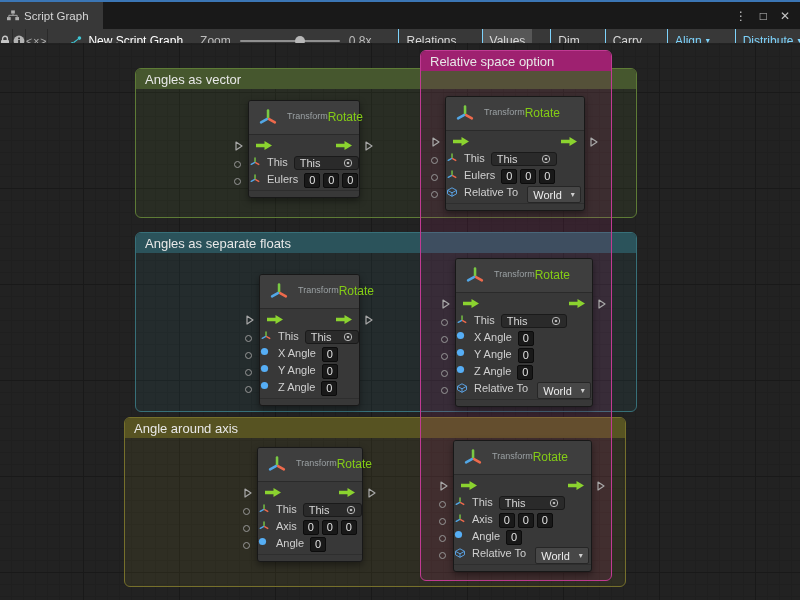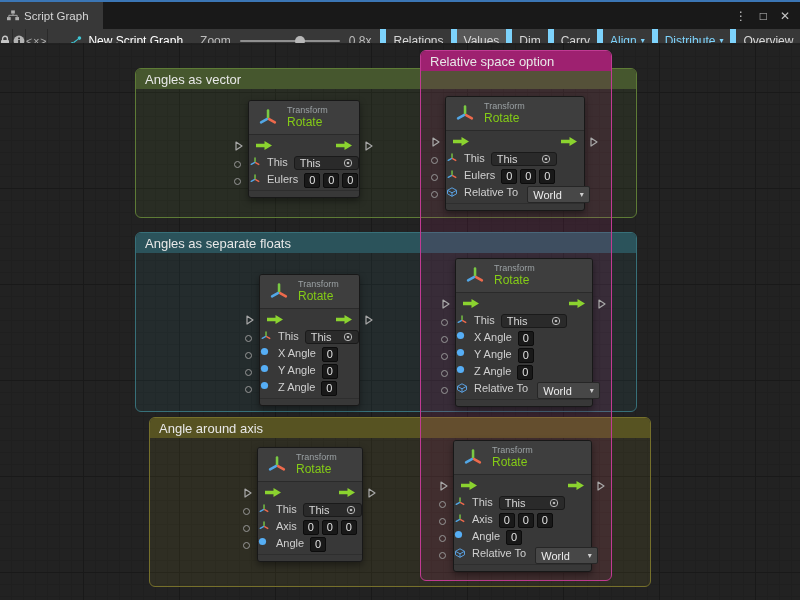--- a/index.html
+++ b/index.html
@@ -18,21 +18,21 @@
   .toolbar{height:24px;background:#383838;display:flex;align-items:stretch;border-bottom:1px solid #1b1b1b;font-size:12px;color:#d8d8d8;overflow:hidden;white-space:nowrap;}
   .tseg{display:flex;align-items:center;justify-content:center;border-right:1px solid #2a2a2a;}
   .tseg.w1{width:27px}.tseg.w2{width:34px}.tseg.w3{width:50px}
   .code-glyph{color:#b4b4b4;font-size:10.5px;letter-spacing:1px;}
   .graphname{display:flex;align-items:center;gap:6px;margin-left:22px;color:#ffffff;}
   .zoomwrap{display:flex;align-items:center;gap:9px;margin-left:17px;}
   .zlabel,.zval{color:#bdbdbd;}
   .ztrack{position:relative;width:100px;height:2px;background:#8f8f8f;border-radius:1px;}
   .zhandle{position:absolute;top:50%;transform:translate(-50%,-50%);width:10px;height:10px;border-radius:50%;background:#b8b8b8;}
   .tbtns{display:flex;align-items:stretch;margin-left:9px;}
-  .tbtn{display:flex;align-items:center;gap:4px;padding:0 7px;border-left:6px solid #7dd3fc;}
+  .tbtn{display:flex;align-items:center;gap:4px;padding:0 7px;border-left:1px solid #7dd3fc;margin-left:18px;}
   .tbtn:last-child{border-right:1px solid #242424;}
   .tbtn.selected{background:#575757;}
   .tbtn.disabled{color:#7dd3fc;align-items:center;}
   .tbtn .chev{font-size:8px;line-height:1;}
   
   .canvas{
     position:absolute;left:0;right:0;top:43px;bottom:0;
     background-color:#222;
     background-image:
       linear-gradient(#191919 1px,transparent 1px),
@@ -40,32 +40,32 @@
       linear-gradient(#1f1f1f 1px,transparent 1px),
       linear-gradient(90deg,#1f1f1f 1px,transparent 1px);
     background-size:96px 96px,96px 96px,12px 12px,12px 12px;
     background-position:0 49px,83px 0,0 1px,11px 0;
   }
   .group{position:absolute;border-radius:6px;border:1px solid;box-sizing:border-box;}
   .group-header{height:20px;display:flex;align-items:center;padding:0 9px;border-radius:5px 5px 0 0;font-size:13px;color:#e8e8e8;overflow:hidden;white-space:nowrap;text-align:center;}
   
   .node{position:absolute;background:#383838;border:1px solid #181818;border-radius:3px;box-shadow:0 3px 7px rgba(0,0,0,.4);z-index:3;box-sizing:border-box;}
   .node-header{display:flex;align-items:center;gap:8px;padding:0 8px;background:#3e3e3e;border-bottom:1px solid #2a2a2a;border-radius:2px 2px 0 0;height:34px;box-sizing:border-box;}
-  .node-titles{display:flex;flex-direction:column;line-height:1.15;}
+  .node-titles{display:flex;flex-direction:row;line-height:1.15;}
   .node-sub{font-size:9px;color:#9aa0a3;}
   .node-title{font-size:12px;color:#84cc16;}
   .flow-row{position:relative;height:21px;display:flex;align-items:center;justify-content:space-between;padding:0 7px;}
   .in-row{position:relative;height:17px;display:flex;align-items:flex-start;padding:0 0;gap:6px;}
   .row-icon{width:12px;display:flex;align-items:center;flex:0 0 auto;}
   .in-label{font-size:11px;color:#cfcfcf;white-space:nowrap;}
   .objfield{display:flex;align-items:center;justify-content:space-between;background:#2a2a2a;border:1px solid #1a1a1a;border-radius:3px;padding:0 5px;height:14px;width:66px;box-sizing:border-box;}
   .objtext{font-size:11px;color:#d6d6d6;}
   .vec{display:flex;gap:3px;}
   .valbox{background:#191919;border:1px solid #0c0c0c;border-radius:2px;color:#e0e0e0;font-size:11px;min-width:8px;padding:0 3px;height:13px;line-height:13px;text-align:center;}
-  .enumbox{display:flex;align-items:center;gap:18px;background:#474747;border:1px solid #262626;border-radius:2px;color:#ededed;font-size:11px;padding:0 5px;height:15px;margin-left:3px;}
+  .enumbox{display:flex;align-items:center;gap:9px;background:#474747;border:1px solid #262626;border-radius:2px;color:#ededed;font-size:11px;padding:0 5px;height:15px;margin-left:3px;}
   .enum-arrow{font-size:8px;color:#cfcfcf;line-height:1;}
   .node-footer{height:6px;border-top:1px solid #2e2e2e;border-radius:0 0 2px 2px;}
   .port-circle{position:absolute;left:-15px;top:50%;margin-top:-4px;width:7px;height:7px;border:1px solid #979797;border-radius:50%;box-sizing:border-box;}
   .tri-in{position:absolute;left:-14px;top:50%;transform:translateY(-50%);display:flex;}
   .tri-out{position:absolute;right:-14px;top:50%;transform:translateY(-50%);display:flex;}
   .arrow{display:flex;align-items:center;}
 </style>
 </head>
 <body>
 
@@ -166,21 +166,21 @@
     <div class="group" style="left: 135px; top: 25px; width: 502px; height: 150px; background: rgba(110, 150, 60, 0.1); border-color: rgb(94, 124, 54); z-index: 1;">
       <div class="group-header" style="background: rgb(70, 87, 46);">
         <span>Angles as vector</span>
       </div>
     </div>
     <div class="group" style="left: 135px; top: 189px; width: 502px; height: 180px; background: rgba(60, 140, 150, 0.1); border-color: rgb(55, 112, 121); z-index: 1;">
       <div class="group-header" style="background: rgb(43, 83, 91);">
         <span>Angles as separate floats</span>
       </div>
     </div>
-    <div class="group" style="left: 149px; top: 374px; width: 502px; height: 170px; background: rgba(170, 160, 45, 0.1); border-color: rgb(118, 112, 43); z-index: 1;">
+    <div class="group" style="left: 124px; top: 374px; width: 502px; height: 170px; background: rgba(170, 160, 45, 0.1); border-color: rgb(118, 112, 43); z-index: 1;">
       <div class="group-header" style="background: rgb(87, 83, 34);">
         <span>Angle around axis</span>
       </div>
     </div>
     <div class="group" style="left: 420px; top: 7px; width: 192px; height: 531px; background: rgba(190, 45, 130, 0.13); border-color: rgb(193, 58, 147); z-index: 2;">
       <div class="group-header" style="background: rgb(158, 33, 112);">
         <span>Relative space option</span>
       </div>
     </div>
     <div class="node" style="left: 248px; top: 57px; width: 112px;">

